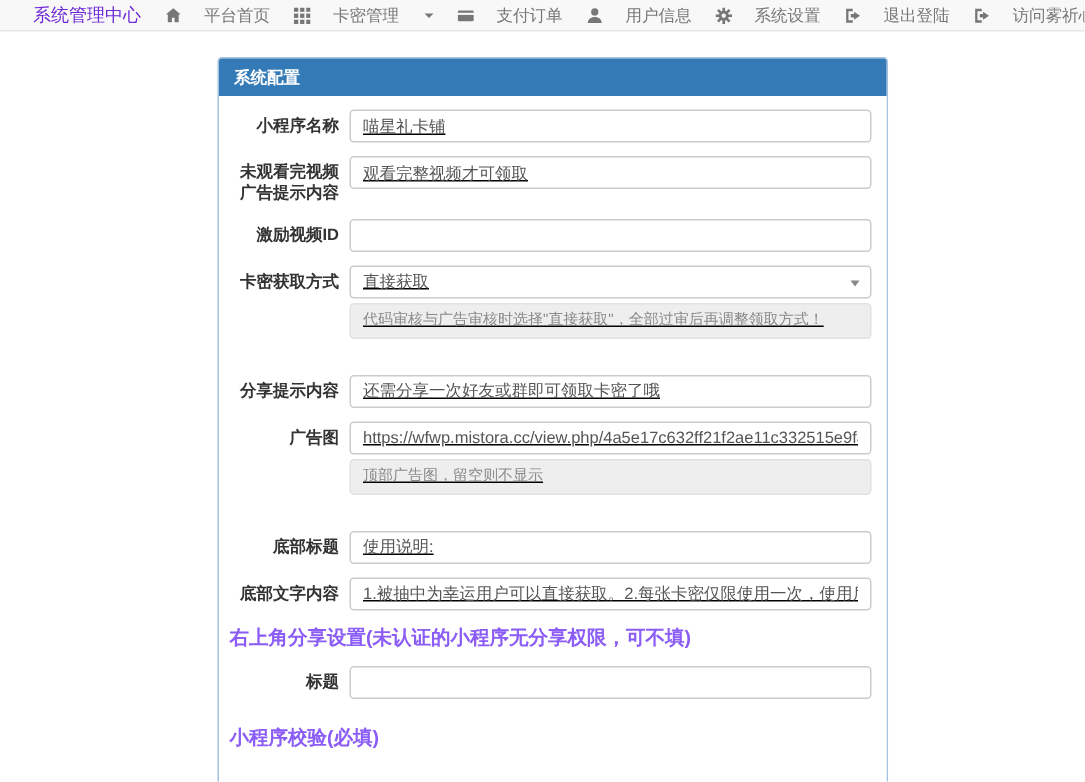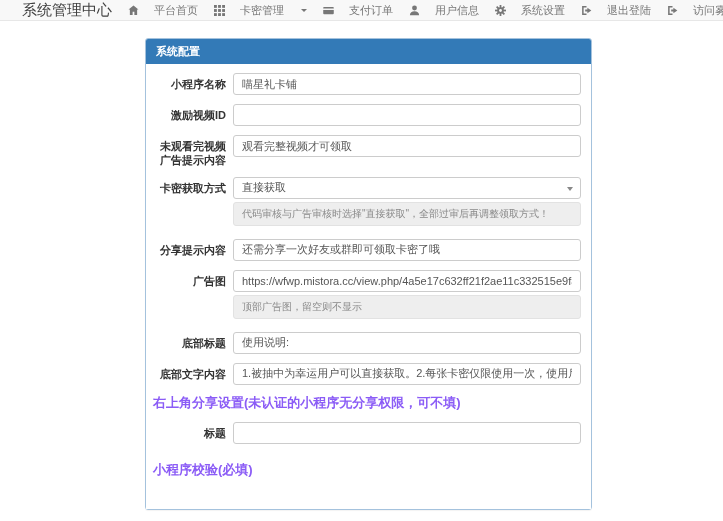--- a/index.html
+++ b/index.html
@@ -3,56 +3,56 @@
 <meta charset="utf-8">
 <style>
   * { margin:0; padding:0; box-sizing:border-box; }
   html,body { width:723px; height:521px; overflow:hidden; background:#fff;
     font-family:"Liberation Sans","DejaVu Sans",sans-serif; }
 
   
   .navbar { height:21px; background:#f8f8f8; border-bottom:1px solid #e7e7e7;
     display:flex; align-items:center; justify-content:space-between;
     padding:0 8px 0 22px; }
-  .brand { font-size:15px; color:#404040; cursor:pointer; white-space:nowrap; }
+  .brand { font-size:12px; color:#6d28d9; cursor:pointer; white-space:nowrap; }
   .nav { display:flex; align-items:center; list-style:none; }
   .nav li { display:flex; align-items:center; gap:15px; font-size:11px; color:#777;
     cursor:pointer; margin-left:16px; white-space:nowrap; }
   .nav svg { display:block; flex:0 0 auto; }
   .caret { width:0; height:0; border-left:3px solid transparent;
     border-right:3px solid transparent; border-top:3px solid #777; margin-left:2px; }
 
   
   .main { margin:17px 0 0 145px; width:447px; }
   .panel { border:1px solid #a4c2dd; border-radius:3px;
     box-shadow:0 1px 1px rgba(0,0,0,.05); }
   .panel-heading { background:#337ab7; color:#fff; font-size:11px; font-weight:bold;
     padding:5px 10px; border-radius:2px 2px 0 0; }
   .panel-body { padding:9px 10px 20px 7px; background:#fff; }
 
   
   .form-row { display:flex; margin-bottom:9px; }
   .flabel { flex:0 0 73px; width:73px; text-align:right; font-size:11px;
     font-weight:bold; color:#333; padding-top:4px; margin-right:7px; line-height:1.3; }
-  .fcontrol { flex:1; min-width:0; }
+  .fcontrol { flex:1; min-width:0;text-decoration:underline; }
   .tinput { display:block; width:100%; height:22px; border:1px solid #ccc;
     border-radius:3px; padding:1px 8px; font-size:11px; color:#555; background:#fff;
     font-family:inherit; outline:none; }
   .help { margin-top:3px; background:#eee; border:1px solid #e2e2e2; border-radius:3px;
     padding:4px 8px; font-size:10px; color:#8a8a8a; line-height:1.4; }
   .selectbox { position:relative; display:flex; align-items:center; width:100%;
     height:22px; border:1px solid #ccc; border-radius:3px; background:#fff;
     padding:0 18px 0 8px; font-size:11px; color:#555; cursor:pointer; }
   .caret-down { position:absolute; right:7px; top:9px; width:0; height:0;
     border-left:3.5px solid transparent; border-right:3.5px solid transparent;
     border-top:4px solid #888; }
   .section-heading { font-size:13px; font-weight:bold; color:#8b5cf6;
     margin:5px 0 10px 0; }
   .section-heading.spaced { margin-top:17px; }
-  .gap-lg { margin-bottom:13px; }
+  .gap-lg { margin-bottom:24px; }
 </style>
 </head>
 <body>
 
 <div class="navbar">
   <div class="brand">系统管理中心</div>
   <ul class="nav">
     <li>
       <svg width="11" height="11" viewBox="0 0 10 10" fill="#777">
           <path d="M5 .5L.5 4.2h1.2V9h2.5V6.2h1.6V9h2.5V4.2h1.2z"></path>
@@ -124,30 +124,30 @@
     <div class="panel-body">
 
       <div class="form-row">
         <label class="flabel">小程序名称</label>
         <div class="fcontrol">
             <input class="tinput" type="text" value="喵星礼卡铺" style="">
           </div>
       </div>
 
       <div class="form-row">
+        <label class="flabel">未观看完视频广告提示内容</label>
+        <div class="fcontrol">
+            <input class="tinput" type="text" value="观看完整视频才可领取" style="">
+          </div>
+      </div>
+
+      <div class="form-row">
         <label class="flabel">激励视频ID</label>
         <div class="fcontrol">
             <input class="tinput" type="text" value="" style="">
-          </div>
-      </div>
-
-      <div class="form-row">
-        <label class="flabel">未观看完视频广告提示内容</label>
-        <div class="fcontrol">
-            <input class="tinput" type="text" value="观看完整视频才可领取" style="">
           </div>
       </div>
 
       <div class="form-row gap-lg">
         <label class="flabel">卡密获取方式</label>
         <div class="fcontrol">
           <div class="selectbox">
             <span>直接获取</span>
             <span class="caret-down"></span>
           </div>

